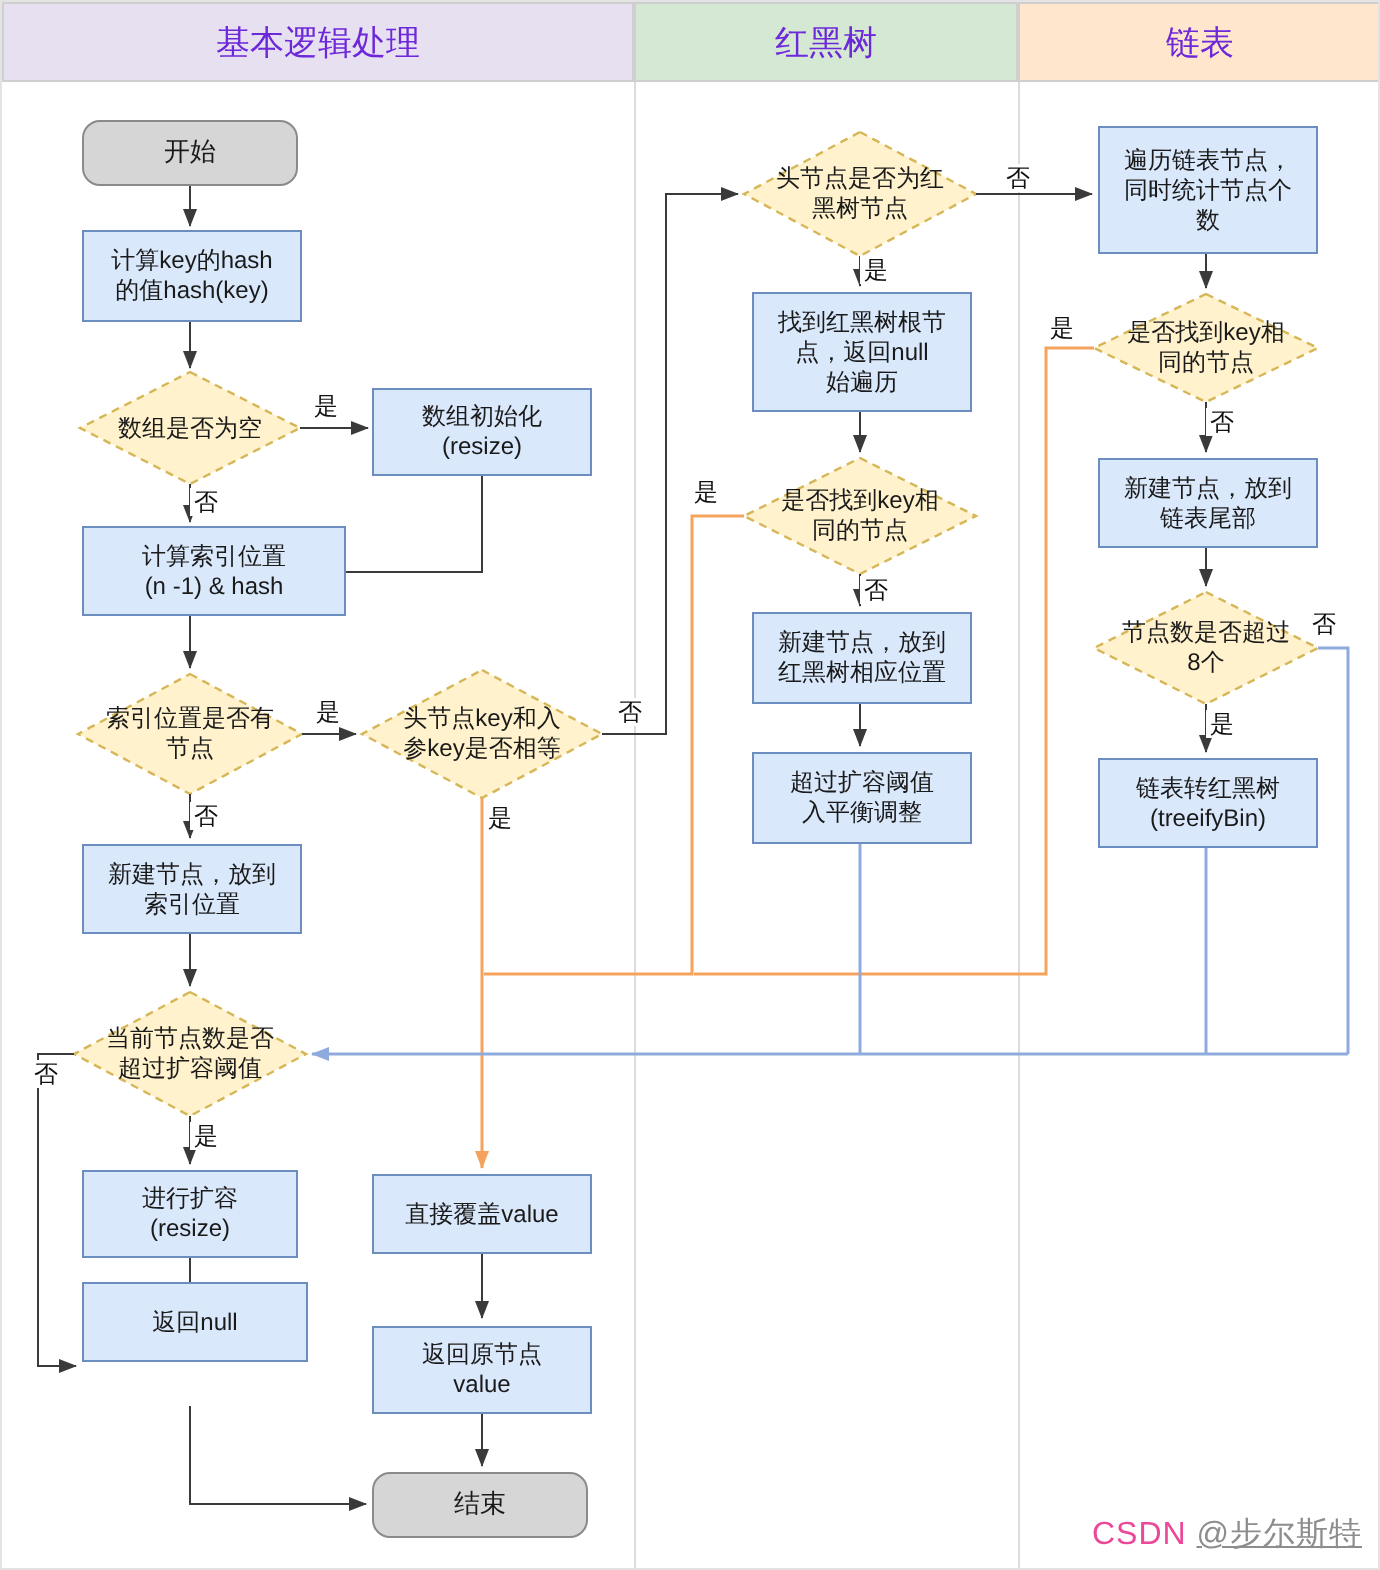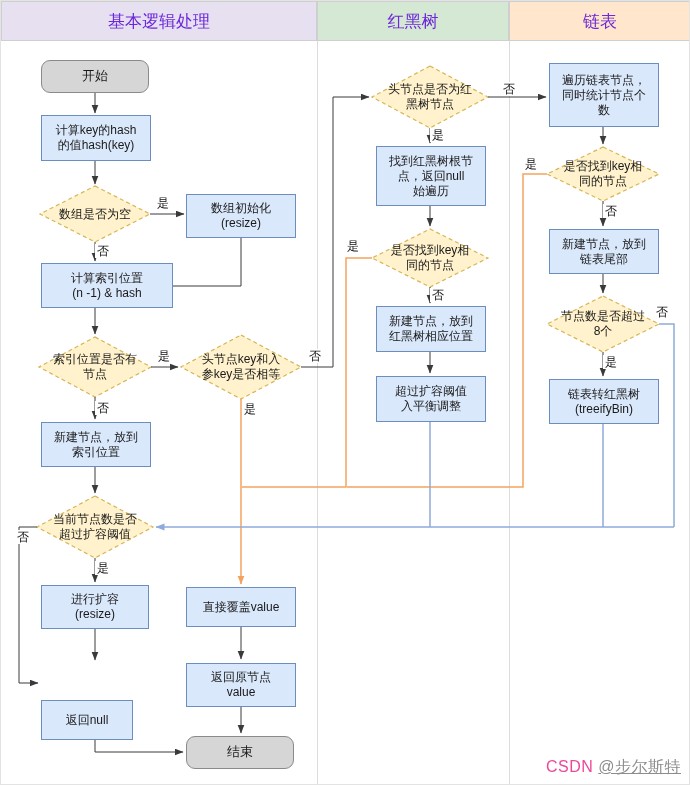--- a/index.html
+++ b/index.html
@@ -119,21 +119,21 @@
   <div class="node rect" style="left:40px;top:114px;width:110px;height:46px">计算key的hash
 的值hash(key)</div>
   <div class="node rect" style="left:185px;top:193px;width:110px;height:44px">数组初始化
 (resize)</div>
   <div class="node rect" style="left:40px;top:262px;width:132px;height:45px">计算索引位置
 (n -1) &amp; hash</div>
   <div class="node rect" style="left:40px;top:421px;width:110px;height:45px">新建节点，放到
 索引位置</div>
   <div class="node rect" style="left:40px;top:584px;width:108px;height:44px">进行扩容
 (resize)</div>
-  <div class="node rect" style="left:40px;top:699px;width:92px;height:40px">返回null</div>
+  <div class="node rect" style="left:40px;top:640px;width:113px;height:40px">返回null</div>
   <div class="node rect" style="left:185px;top:662px;width:110px;height:44px">返回原节点
 value</div>
   <div class="node rect" style="left:185px;top:586px;width:110px;height:40px">直接覆盖value</div>
   <div class="node term" style="left:185px;top:735px;width:108px;height:33px">结束</div>
 
   <div class="node rect" style="left:375px;top:145px;width:110px;height:60px">找到红黑树根节
 点，返回null
 始遍历</div>
   <div class="node rect" style="left:375px;top:305px;width:110px;height:46px">新建节点，放到
 红黑树相应位置</div>

